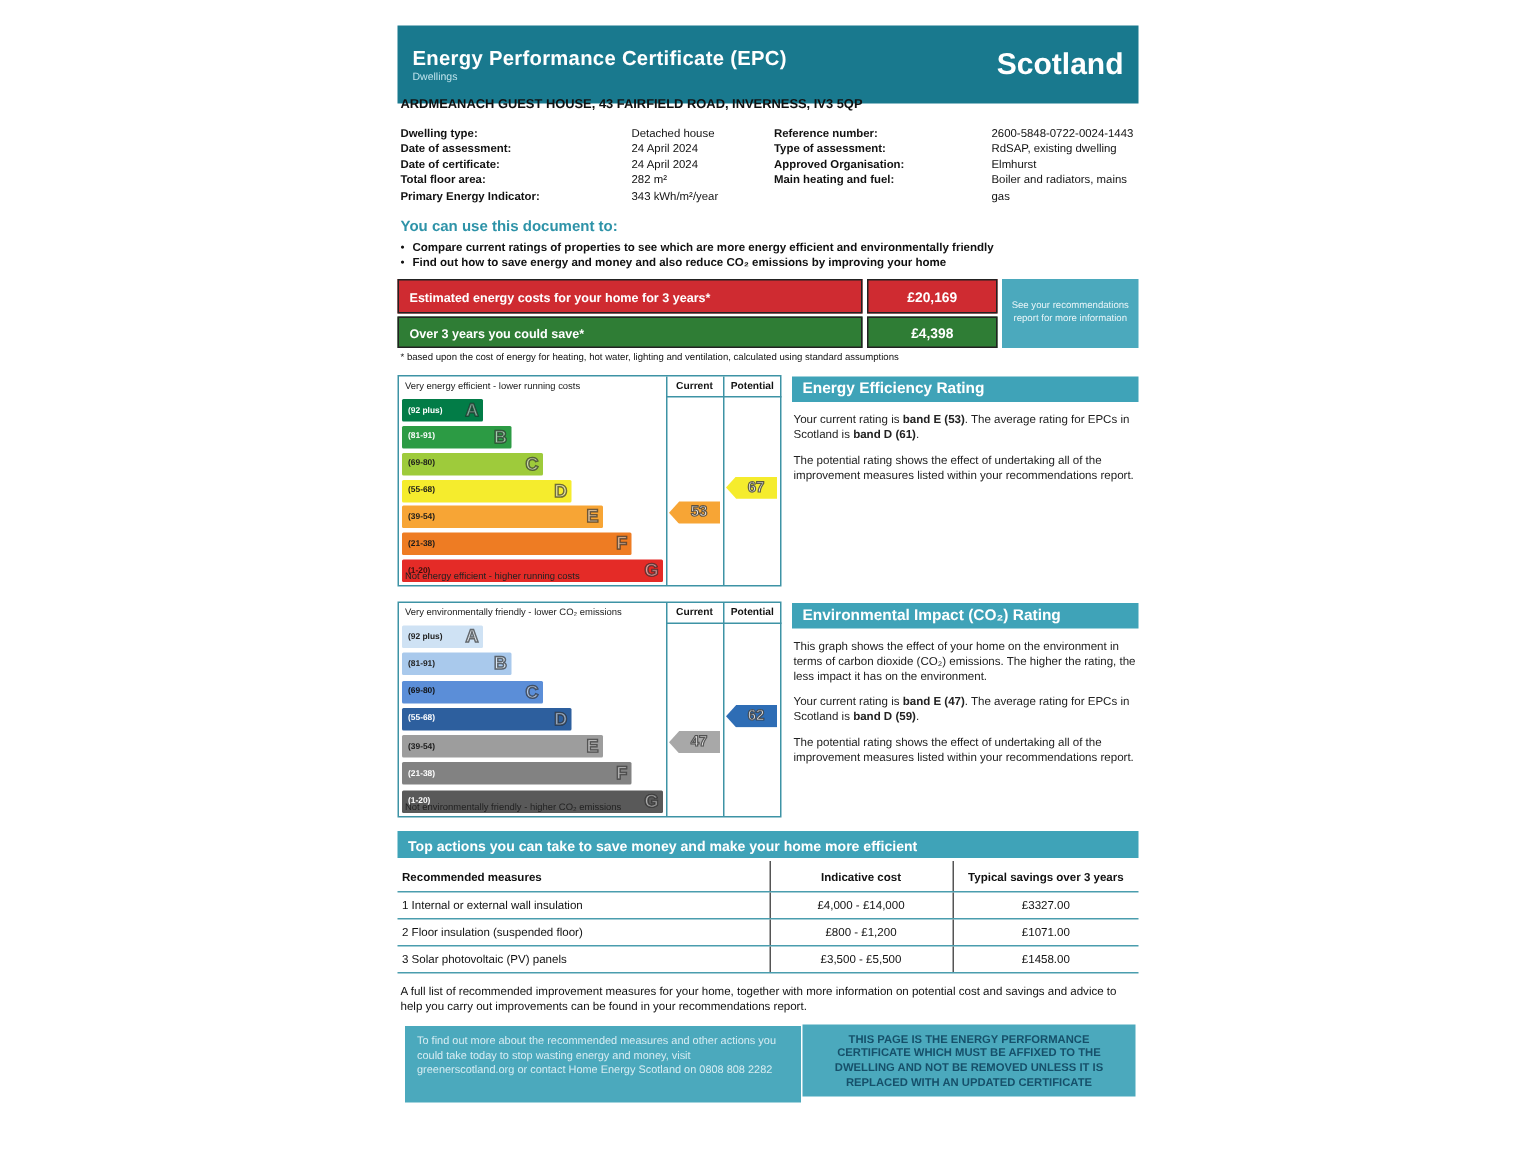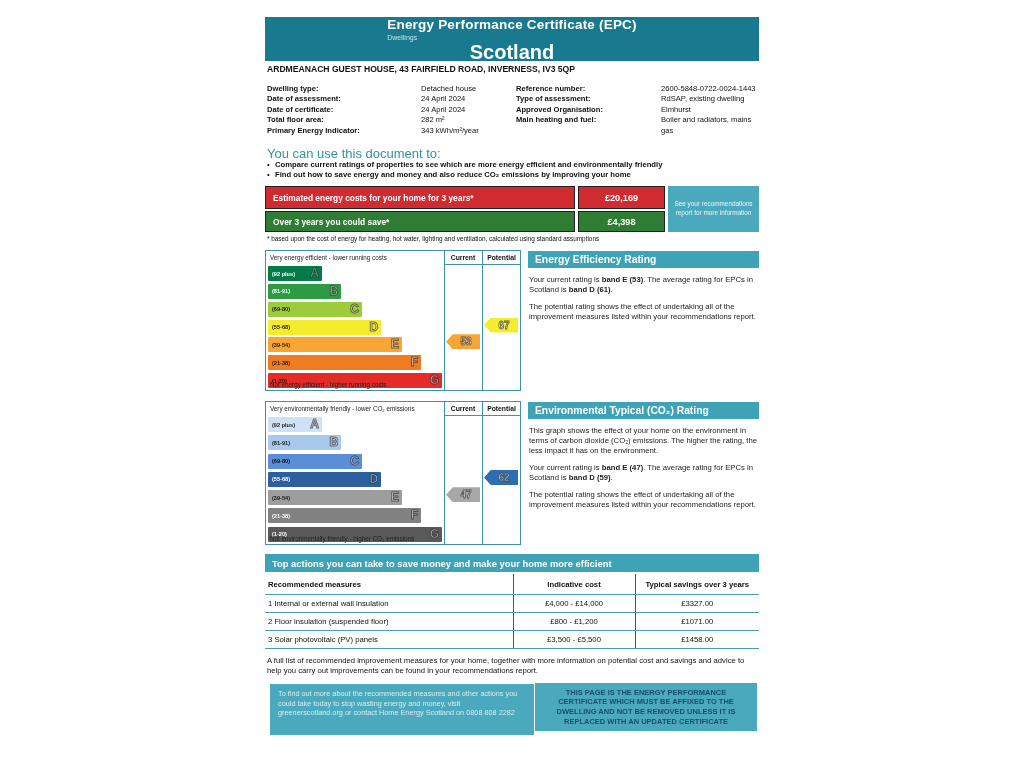--- a/index.html
+++ b/index.html
@@ -2,40 +2,40 @@
 <html><head>
 <meta charset="utf-8">
 <style>
   * { margin:0; padding:0; box-sizing:border-box; }
   html,body { background:#fff; }
   body { font-family:"Liberation Sans","DejaVu Sans",sans-serif; }
   #page { position:relative; width:1024px; height:768px; background:#ffffff; overflow:hidden; }
   #doc { position:absolute; left:265px; top:17px; width:494px; color:#111; }
 
   
-  .hdr { position:absolute; top:0; left:0; width:494px; height:44px; background:#19798e;
-         display:flex; justify-content:space-between; align-items:center; padding:0 10px;flex-direction:column; }
+  .hdr { position:absolute; top:0; left:0; width:494px; height:52px; background:#19798e;
+         display:flex; justify-content:space-between; align-items:center; padding:8px 10px; }
   .hdr-left { display:flex; flex-direction:column; }
   .hdr-title { color:#fff; font-weight:bold; font-size:13.5px; letter-spacing:.2px; }
   .hdr-sub { color:#bfe3ec; font-size:7px; margin-top:2px; }
   .hdr-region { color:#fff; font-weight:bold; font-size:20px; }
 
   .address { position:absolute; top:47px; left:2px; font-weight:bold; font-size:8.6px; }
 
   
   .dcol { position:absolute; top:67px; font-size:7.6px; line-height:10.4px; }
   .dcol.left { left:2px; width:242px; }
   .dcol.right { left:251px; width:243px; }
   .drow { display:flex;gap:25px; }
   .dlabel { font-weight:bold; flex:0 0 auto; }
   .dcol.left .dlabel { width:129px; }
   .dcol.right .dlabel { width:120px; }
   .dvalue { flex:1; }
 
-  .use-head { position:absolute; top:129px; left:2px; color:#2e93a8; font-weight:normal; font-size:13px; }
+  .use-head { position:absolute; top:129px; left:2px; color:#2e93a8; font-weight:bold; font-size:10px; }
   .bullets { position:absolute; top:143px; left:2px; width:492px; font-size:7.7px; font-weight:bold; line-height:10px; }
   .bullet { display:flex; }
   .bullet .dot { width:8px; font-weight:normal; }
 
   
   .costs { position:absolute; top:169px; left:0; width:494px; }
   .cost-row { position:absolute; left:0; display:flex; }
   .cost-label { width:310px; color:#fff; font-weight:bold; font-size:8.4px; padding-left:7px; display:flex; align-items:center; border:1px solid #222; }
   .cost-value { width:87px; margin-left:3px; color:#fff; font-weight:bold; font-size:9.2px; display:flex; align-items:center; justify-content:center; border:1px solid #222; }
   .row1 { top:0; height:23px; }
@@ -304,21 +304,21 @@
       <div class="cur-col">
           <div class="rating-arrow" style="background: rgb(168, 168, 168); top: 85.26px;">47</div>
         </div>
       <div class="pot-col">
           <div class="rating-arrow" style="background: rgb(46, 109, 181); top: 67.98px;">62</div>
         </div>
       <div class="chart-bottom-label">Not environmentally friendly - higher CO₂ emissions</div>
     </div>
 
     <div class="panel co2">
-      <div class="panel-head">Environmental Typical (CO₂) Rating</div>
+      <div class="panel-head">Environmental Impact (CO₂) Rating</div>
       <p>This graph shows the effect of your home on the environment in terms of carbon dioxide (CO₂) emissions. The higher the rating, the less impact it has on the environment.</p>
       <p><span>Your current rating is </span><b>band E (47)</b><span>. The average rating for EPCs in Scotland is </span><b>band D (59)</b><span>.</span></p>
       <p>The potential rating shows the effect of undertaking all of the improvement measures listed within your recommendations report.</p>
     </div>
 
     <div class="actions-bar">Top actions you can take to save money and make your home more efficient</div>
 
     <table class="actions">
       <colgroup>
           <col class="c1">

